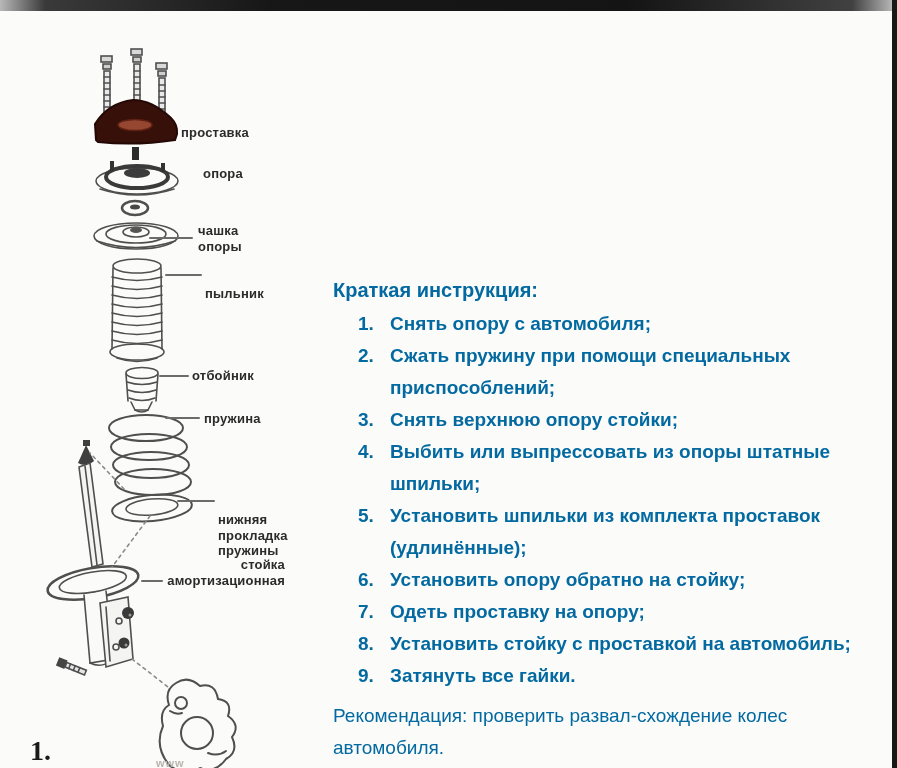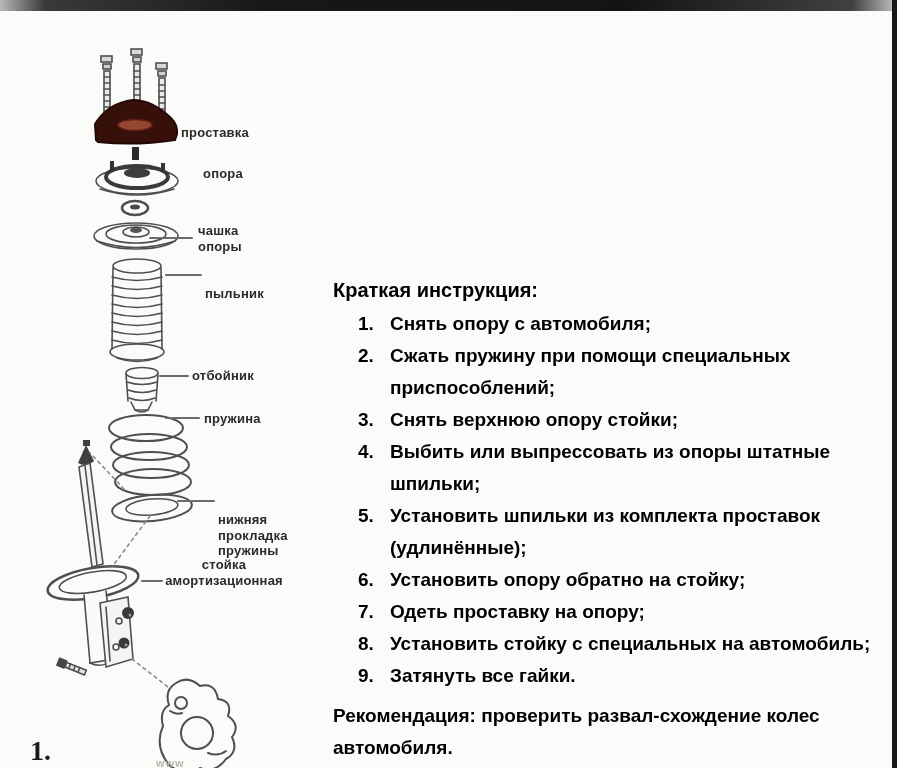--- a/index.html
+++ b/index.html
@@ -6,28 +6,28 @@
   body{width:897px;height:768px;overflow:hidden;background:#fbfbf9;
        font-family:"Liberation Sans",sans-serif;position:relative;}
   .page{position:absolute;inset:0;background:#fbfbf9;}
   .topbar{position:absolute;left:0;top:0;width:897px;height:11px;
     background:linear-gradient(90deg,#b8b8b8 0%,#3a3a3a 5%,#171717 30%,#141414 70%,#414141 95%,#c4c4c4 100%);}
   .rightbar{position:absolute;right:0;top:0;width:5px;height:768px;background:#181818;}
   .diagram{position:absolute;left:0;top:22px;width:330px;height:757px;padding-left:20px;}
   .diagram svg{position:absolute;left:0;top:-11px;}
   .part-label{position:absolute;font-weight:bold;font-size:13px;line-height:1.2;
     color:#2b2b2b;white-space:pre-line;letter-spacing:0.2px;}
-  .part-label.center{text-align:center;}
-  .instructions{position:absolute;left:333px;top:274px;width:556px;color:#000000;}
+  .part-label.center{text-align:right;}
+  .instructions{position:absolute;left:333px;top:274px;width:556px;color:#0369a1;}
   .instr-title{font-weight:bold;font-size:20px;line-height:32px;}
   .steps{margin-top:2px;}
   .step{display:flex;font-weight:bold;font-size:19px;line-height:32px;}
   .step .num{width:25px;padding-left:25px;flex:none;}
   .step .txt{flex:1;padding-left:7px;}
-  .recommendation{margin-top:8px;font-weight:bold;font-size:19px;line-height:32px;}
+  .recommendation{margin-top:8px;font-weight:normal;font-size:19px;line-height:32px;}
   .page-number{position:absolute;left:30px;top:735px;
     font-family:"Liberation Serif",serif;font-weight:bold;font-size:28px;color:#1a1a1a;}
   .watermark{position:absolute;left:156px;top:749px;font-size:11px;color:#b9b4ae;
     filter:blur(0.7px);letter-spacing:1px;font-weight:bold;margin-top:8px;}
 </style>
 </head>
 <body>
 
 <div class="page">
   <div class="topbar"></div>
@@ -198,21 +198,21 @@
       <div class="step">
         <span class="num">6.</span>
         <span class="txt">Установить опору обратно на стойку;</span>
       </div>
       <div class="step">
         <span class="num">7.</span>
         <span class="txt">Одеть проставку на опору;</span>
       </div>
       <div class="step">
         <span class="num">8.</span>
-        <span class="txt">Установить стойку  с специальных на автомобиль;</span>
+        <span class="txt">Установить стойку  с проставкой на автомобиль;</span>
       </div>
       <div class="step">
         <span class="num">9.</span>
         <span class="txt">Затянуть все гайки.</span>
       </div>
     </div>
     <div class="recommendation">Рекомендация: проверить развал-схождение колес автомобиля.</div>
   </div>
 
   <div class="watermark">www</div>

